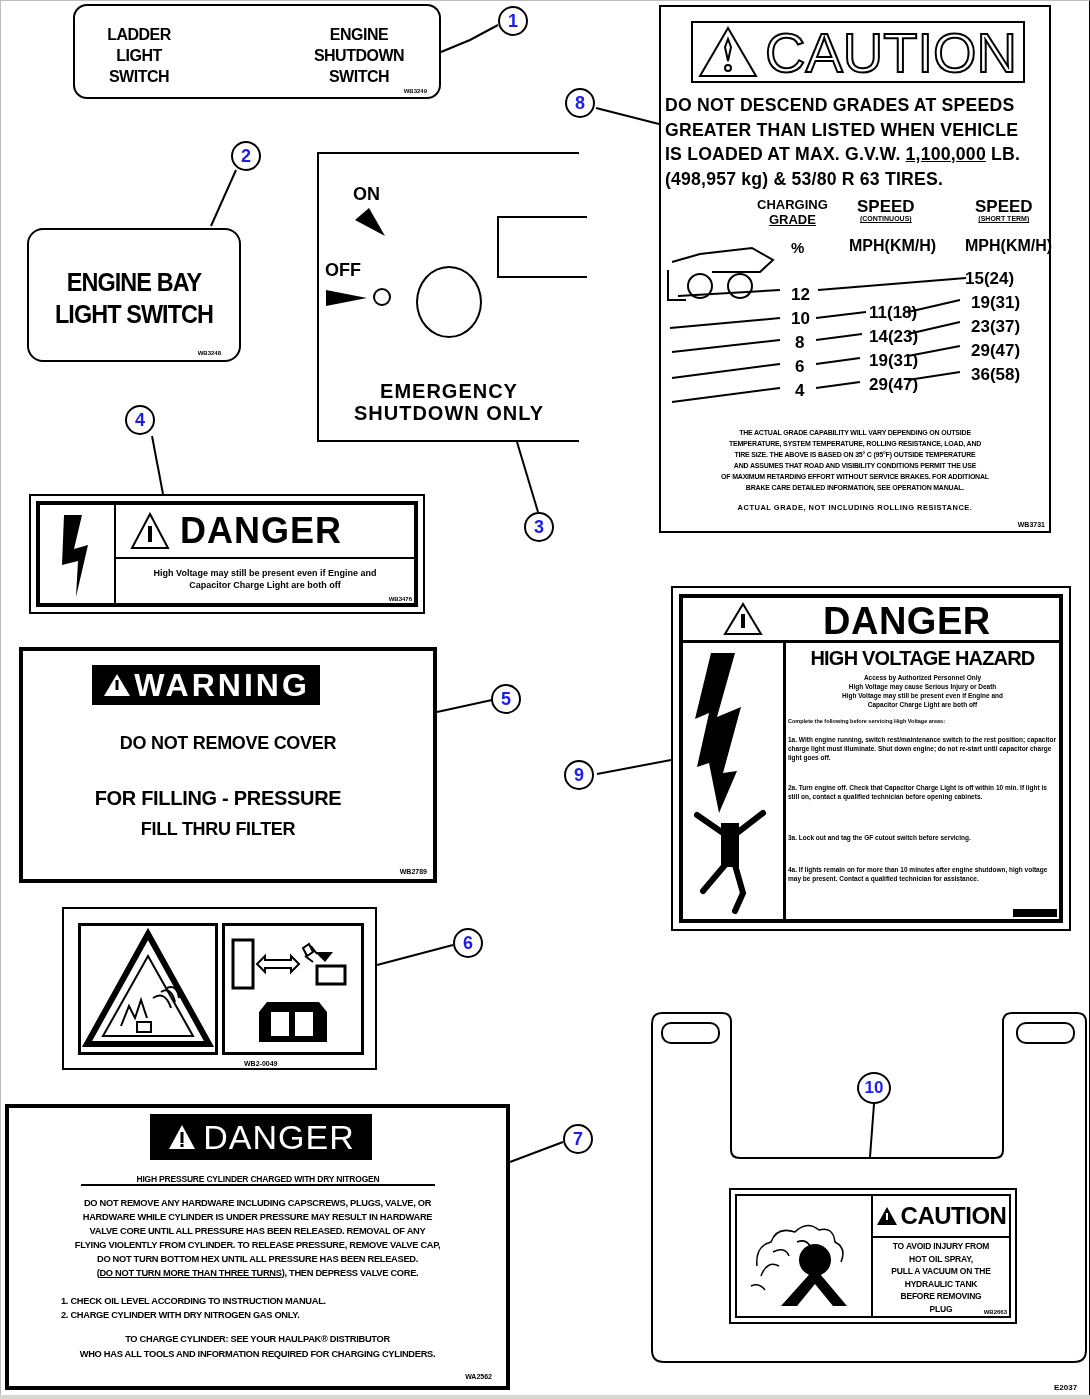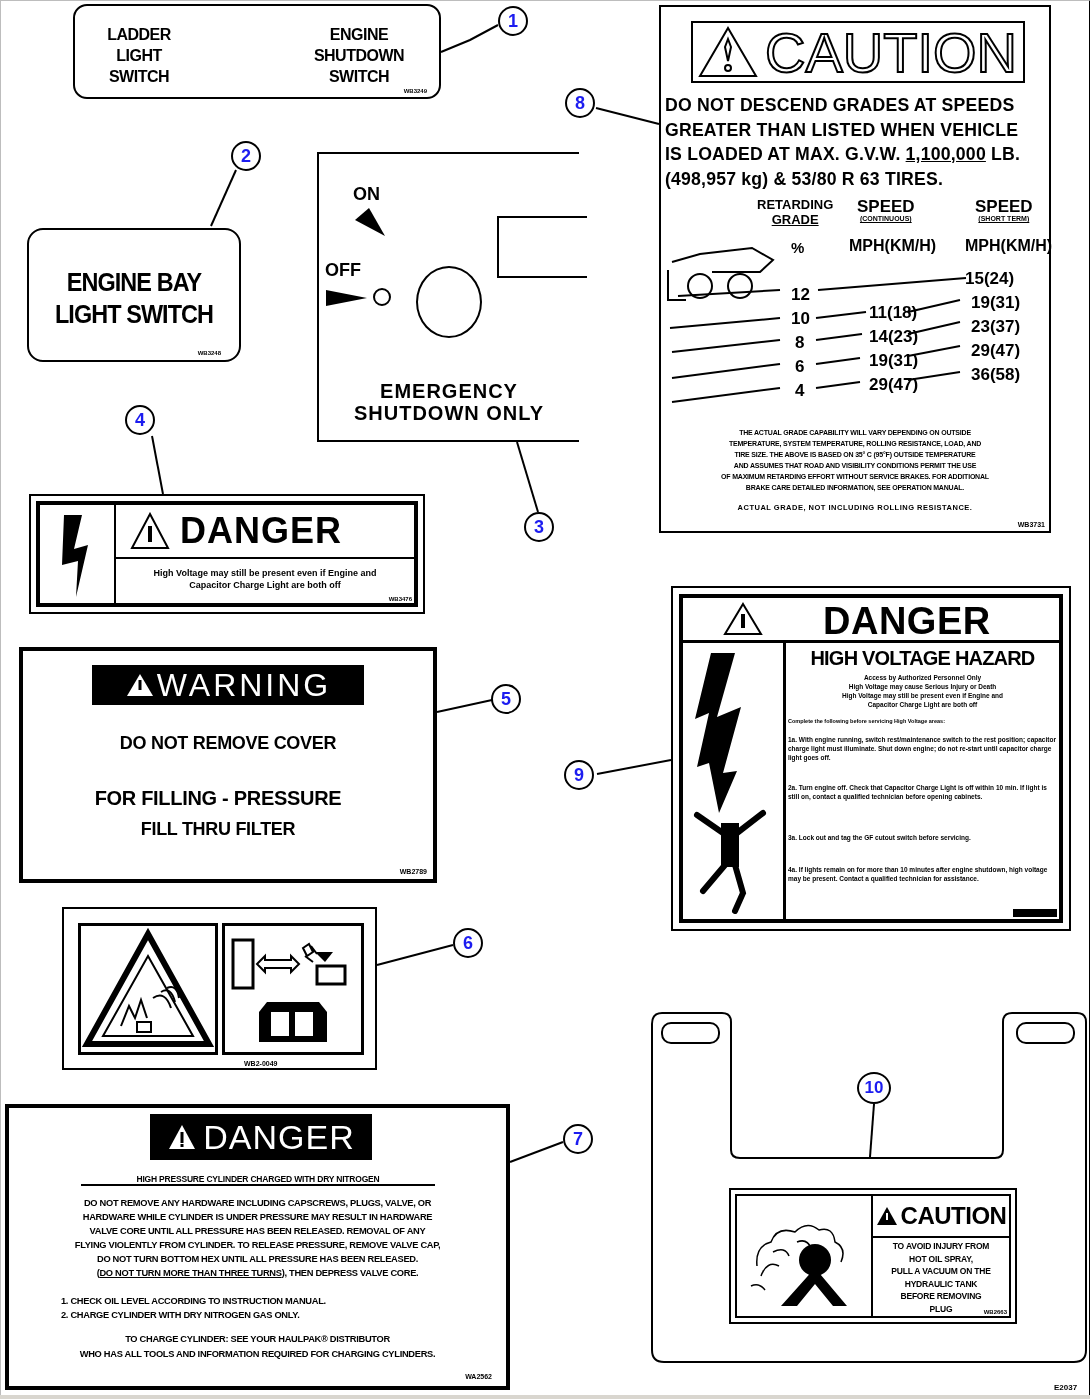--- a/index.html
+++ b/index.html
@@ -33,21 +33,21 @@
   
   #d4{left:29px;top:494px;width:396px;height:120px;border:2px solid #000;box-sizing:border-box;padding:4px;}
   #d4 .inner{position:absolute;left:5px;top:5px;right:5px;bottom:5px;border:4px solid #000;}
   #d4 .bolt{position:absolute;left:0;top:0;width:74px;height:100%;border-right:2px solid #000;}
   #d4 .head{position:absolute;left:76px;top:0;right:0;height:52px;border-bottom:2px solid #000;display:flex;align-items:center;}
   #d4 .head .word{font-size:36px;font-weight:bold;margin-left:10px;letter-spacing:1px;}
   #d4 .body{position:absolute;left:76px;right:0;top:54px;bottom:0;font-size:9px;font-weight:bold;text-align:center;line-height:12px;padding-top:8px;}
 
   
   #d5{left:19px;top:647px;width:418px;height:236px;border:4px solid #000;box-sizing:border-box;}
-  #d5 .banner{position:absolute;left:69px;top:14px;width:272px;height:40px;background:#000;color:#fff;display:flex;align-items:center;justify-content:center;font-size:32px;font-weight:normal;letter-spacing:3px;}
+  #d5 .banner{position:absolute;left:69px;top:14px;width:228px;height:40px;background:#000;color:#fff;display:flex;align-items:center;justify-content:center;font-size:32px;font-weight:bold;letter-spacing:3px;}
   #d5 .l1{position:absolute;left:0;right:0;top:82px;text-align:center;font-weight:bold;font-size:18px;letter-spacing:-0.3px;}
   #d5 .l2{position:absolute;left:-20px;right:0;top:136px;text-align:center;font-weight:bold;font-size:20px;letter-spacing:-0.3px;}
   #d5 .l3{position:absolute;left:-20px;right:0;top:168px;text-align:center;font-weight:bold;font-size:18px;letter-spacing:-0.3px;}
 
   
   #d6{left:62px;top:907px;width:315px;height:163px;border:2px solid #000;box-sizing:border-box;}
   #d6 .p1{position:absolute;left:14px;top:14px;width:140px;height:132px;border:3px solid #000;box-sizing:border-box;}
   #d6 .p2{position:absolute;left:158px;top:14px;width:142px;height:132px;border:3px solid #000;box-sizing:border-box;}
 
   
@@ -282,21 +282,21 @@
       </svg>
     <span class="word">CAUTION</span>
   </div>
   <div class="msg">
     <div>DO NOT DESCEND GRADES AT SPEEDS</div>
     <div>GREATER THAN LISTED WHEN VEHICLE</div>
     <div><span>IS LOADED AT MAX. G.V.W. </span><span class="u">1,100,000</span><span> LB.</span></div>
     <div>(498,957 kg) &amp; 53/80 R 63 TIRES.</div>
   </div>
   <div class="colh" style="left:96px;top:190px;font-size:13px;line-height:15px;">
-    <div>RETARDING</div>
+    <div>CHARGING</div>
     <div style="text-decoration:underline;">GRADE</div>
   </div>
   <div class="colh" style="left:196px;top:192px;font-size:17px;line-height:16px;">
     <div>SPEED</div>
     <div style="font-size:7px;line-height:8px;text-decoration:underline;">(CONTINUOUS)</div>
   </div>
   <div class="colh" style="left:314px;top:192px;font-size:17px;line-height:16px;">
     <div>SPEED</div>
     <div style="font-size:7px;line-height:8px;text-decoration:underline;">(SHORT TERM)</div>
   </div>

